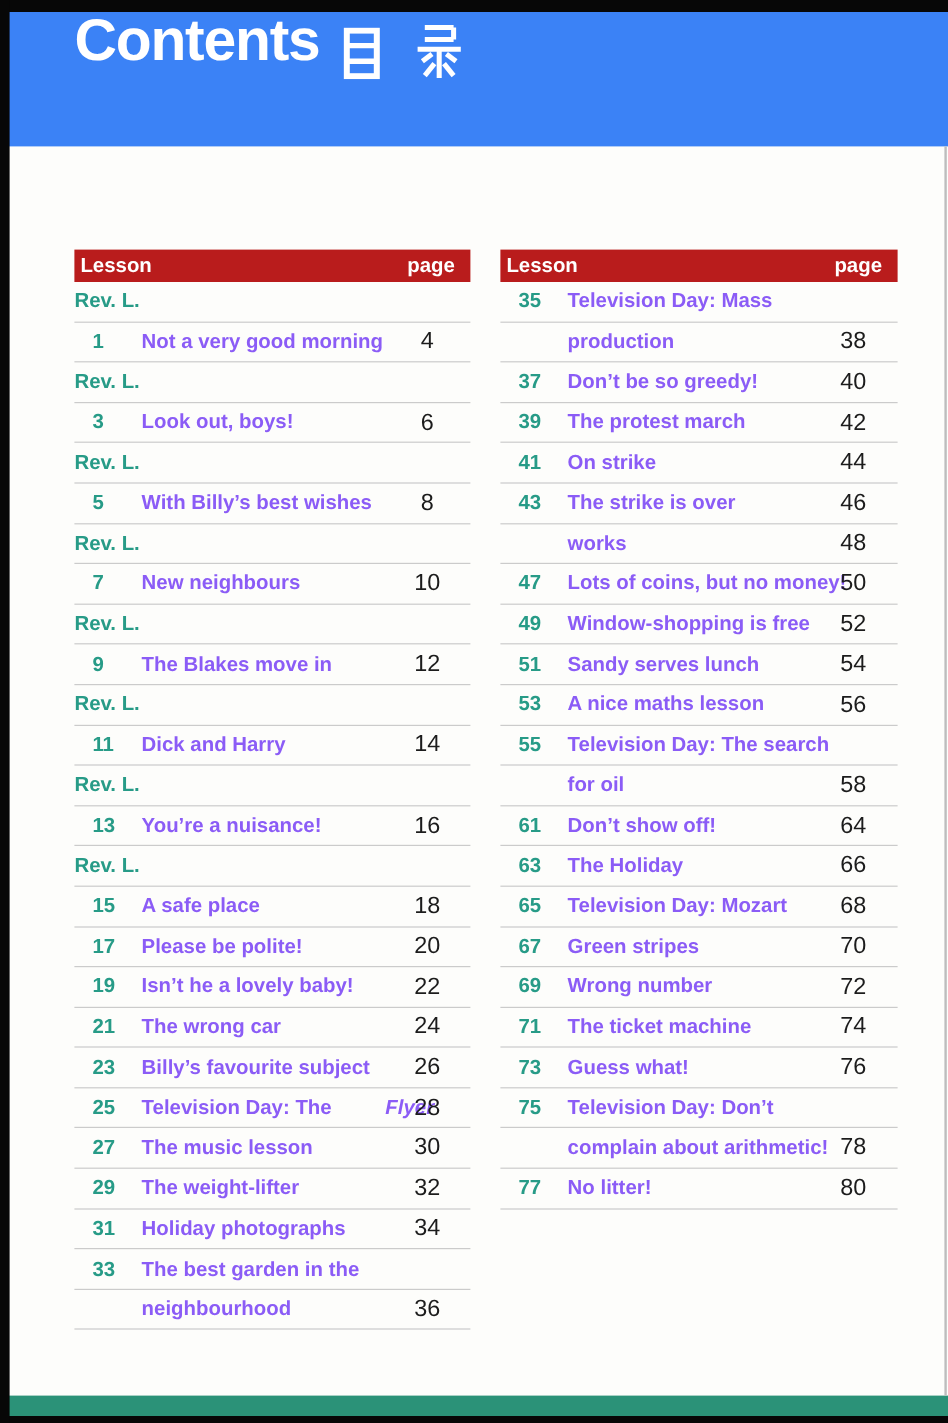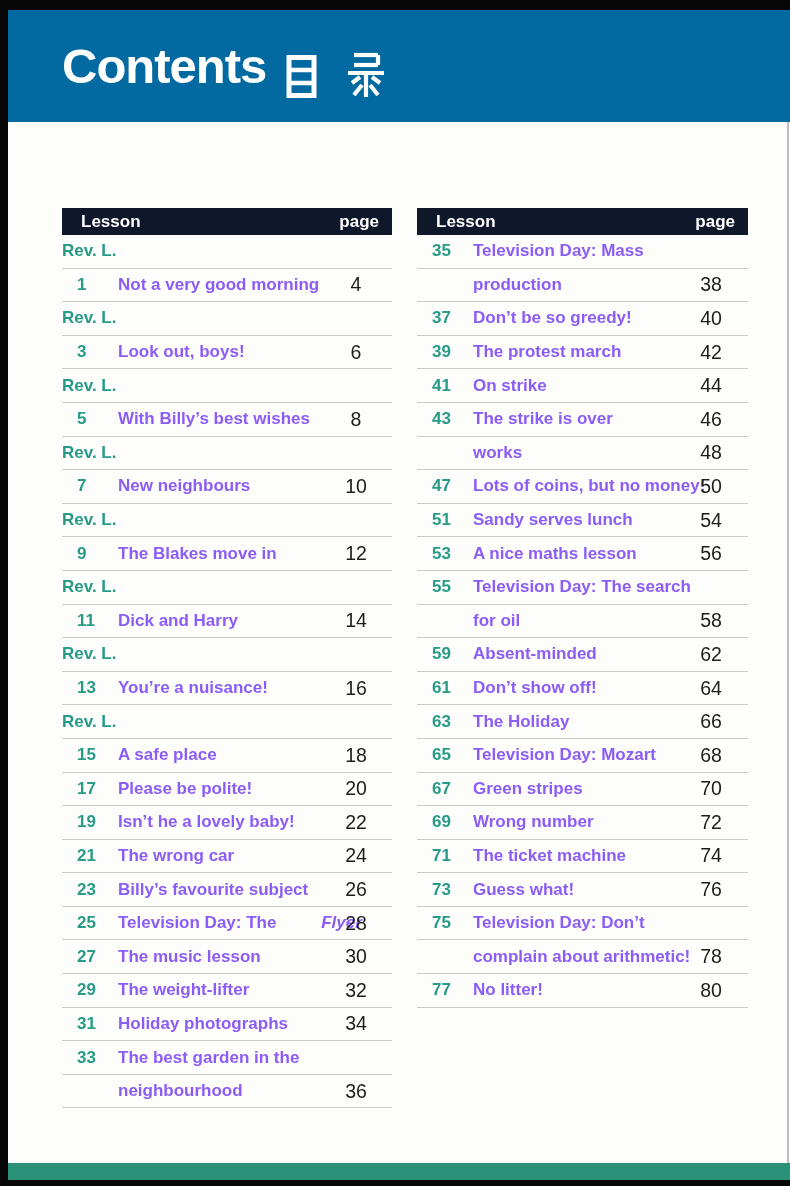--- a/index.html
+++ b/index.html
@@ -12,44 +12,44 @@
   }
   
   .edge-top    { position:absolute; top:0; left:0; width:790px; height:10px; background:#070707; z-index:6; }
   .edge-left   { position:absolute; top:0; left:0; width:8px; height:1186px; background:#070707; z-index:7; }
   .edge-bottom { position:absolute; top:1180px; left:0; width:790px; height:6px; background:#070707; z-index:6; }
   .edge-right  { position:absolute; top:122px; left:787px; width:2px; height:1041px; background:#BDBDBD; z-index:5; }
 
   
   .banner {
     position:absolute; top:10px; left:0; width:790px; height:112px;
-    background:#0369a1; display:flex; align-items:center; z-index:1;
+    background:#3b82f6; display:flex; align-items:flex-start; z-index:1;
   }
   .banner-inner { display:flex; align-items:flex-end; margin-left:62px; }
   .title-en {
     color:#FFFFFF; font-weight:bold; font-size:49px; line-height:1;
     letter-spacing:-1px;
   }
   .title-zh { display:flex; align-items:flex-end; margin-left:20px; transform:translateY(7px); }
   .title-zh svg { display:block; }
   .zh-gap { width:30px; }
   .sr { position:absolute; width:1px; height:1px; overflow:hidden; clip:rect(0 0 0 0); white-space:nowrap; }
 
   
   .bottom-strip { position:absolute; top:1163px; left:0; width:790px; height:18px; background:#2B9278; }
 
   
   .col { position:absolute; top:208px; }
   #col-left  { left:62px;  width:330px; }
   #col-right { left:417px; width:331px; }
   .col-header {
-    height:27px; background:#0f172a; color:#FFFFFF;
+    height:27px; background:#b91c1c; color:#FFFFFF;
     font-weight:bold; font-size:17px;
     display:flex; justify-content:space-between; align-items:center;
-    padding:0 13px 0 19px; box-sizing:border-box;
+    padding:0 13px 0 5px; box-sizing:border-box;
   }
   .row {
     height:33.6px; border-bottom:1px solid #CBCBCB;
     position:relative; display:flex; align-items:center;
     box-sizing:border-box; font-size:17px; font-weight:bold;
     white-space:nowrap;
   }
   .row .num { margin-left:15px; width:41px; flex:none; color:#279B87; }
   .row .rev { color:#279B87; }
   .row .title { color:#8b5cf6; }
@@ -255,44 +255,44 @@
         <span class="num"></span>
         <span class="title">works</span>
         <span class="page">48</span>
       </div>
       <div class="row">
         <span class="num">47</span>
         <span class="title">Lots of coins, but no money!</span>
         <span class="page">50</span>
       </div>
       <div class="row">
+        <span class="num">49</span>
+        <span class="title">Window-shopping is free</span>
+        <span class="page">52</span>
+      </div>
+      <div class="row">
         <span class="num">51</span>
         <span class="title">Sandy serves lunch</span>
         <span class="page">54</span>
       </div>
       <div class="row">
         <span class="num">53</span>
         <span class="title">A nice maths lesson</span>
         <span class="page">56</span>
       </div>
       <div class="row">
         <span class="num">55</span>
         <span class="title">Television Day: The search</span>
       </div>
       <div class="row">
         <span class="num"></span>
         <span class="title">for oil</span>
         <span class="page">58</span>
       </div>
       <div class="row">
-        <span class="num">59</span>
-        <span class="title">Absent-minded</span>
-        <span class="page">62</span>
-      </div>
-      <div class="row">
         <span class="num">61</span>
         <span class="title">Don’t show off!</span>
         <span class="page">64</span>
       </div>
       <div class="row">
         <span class="num">63</span>
         <span class="title">The Holiday</span>
         <span class="page">66</span>
       </div>
       <div class="row">

